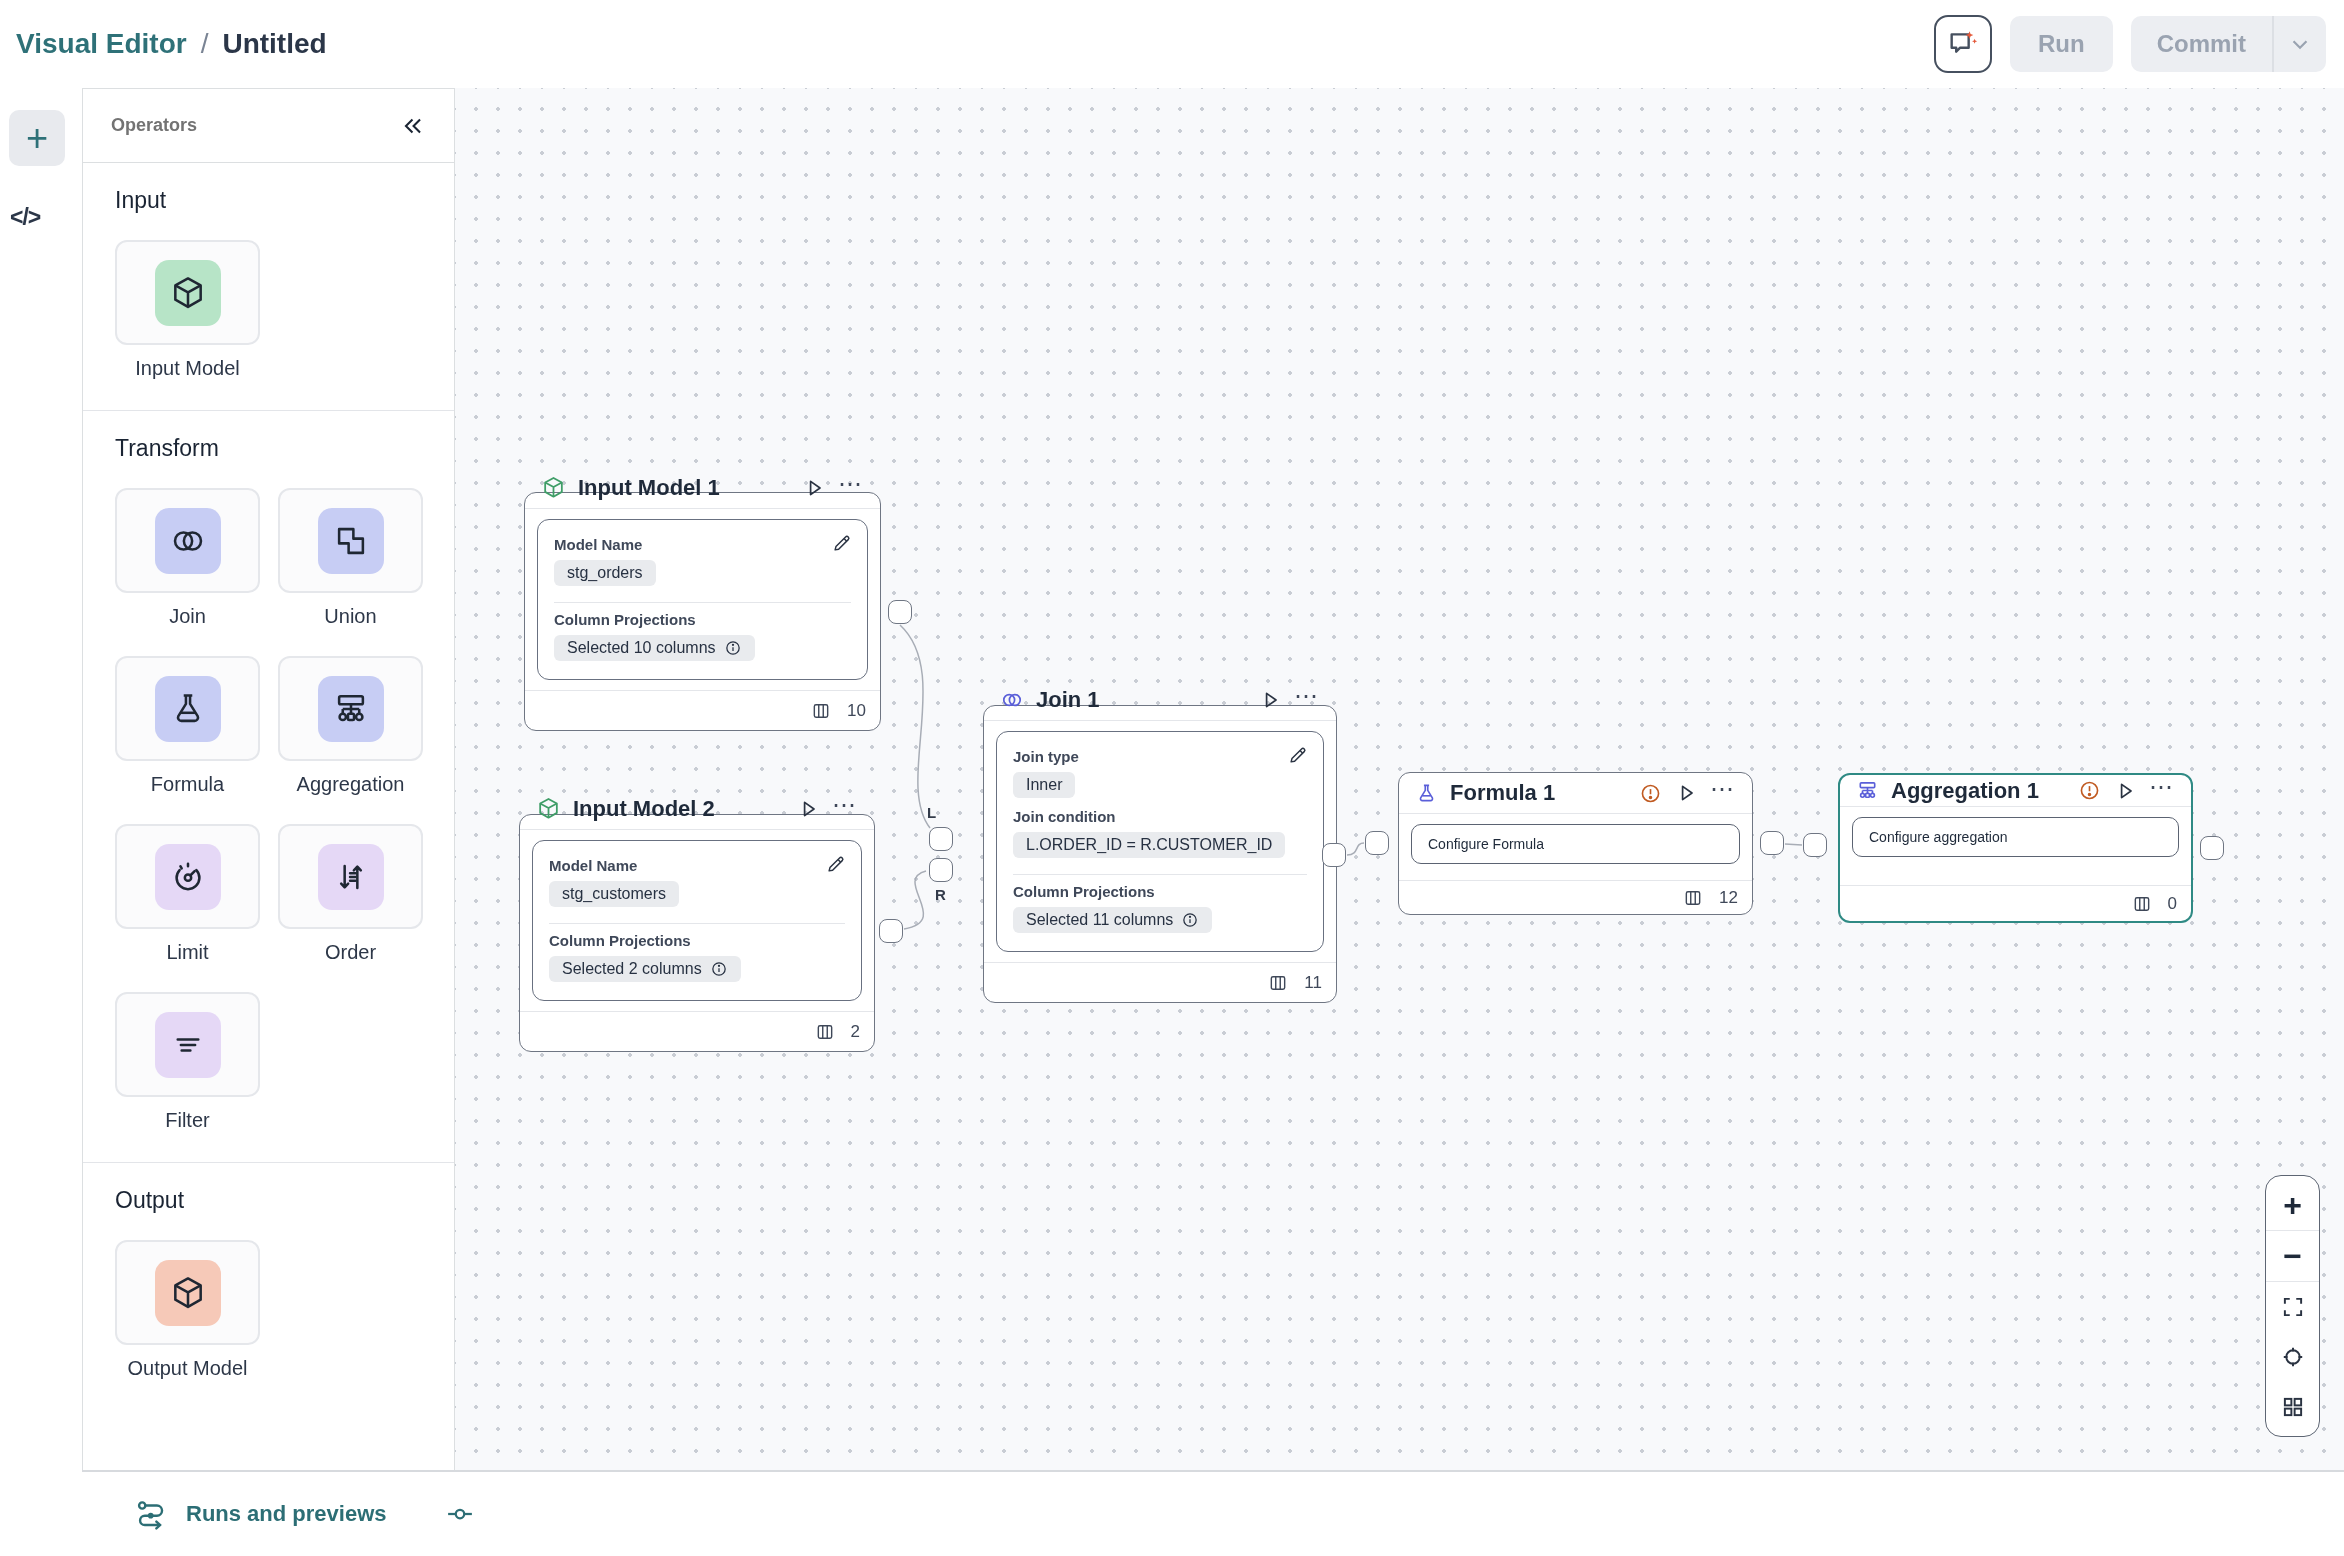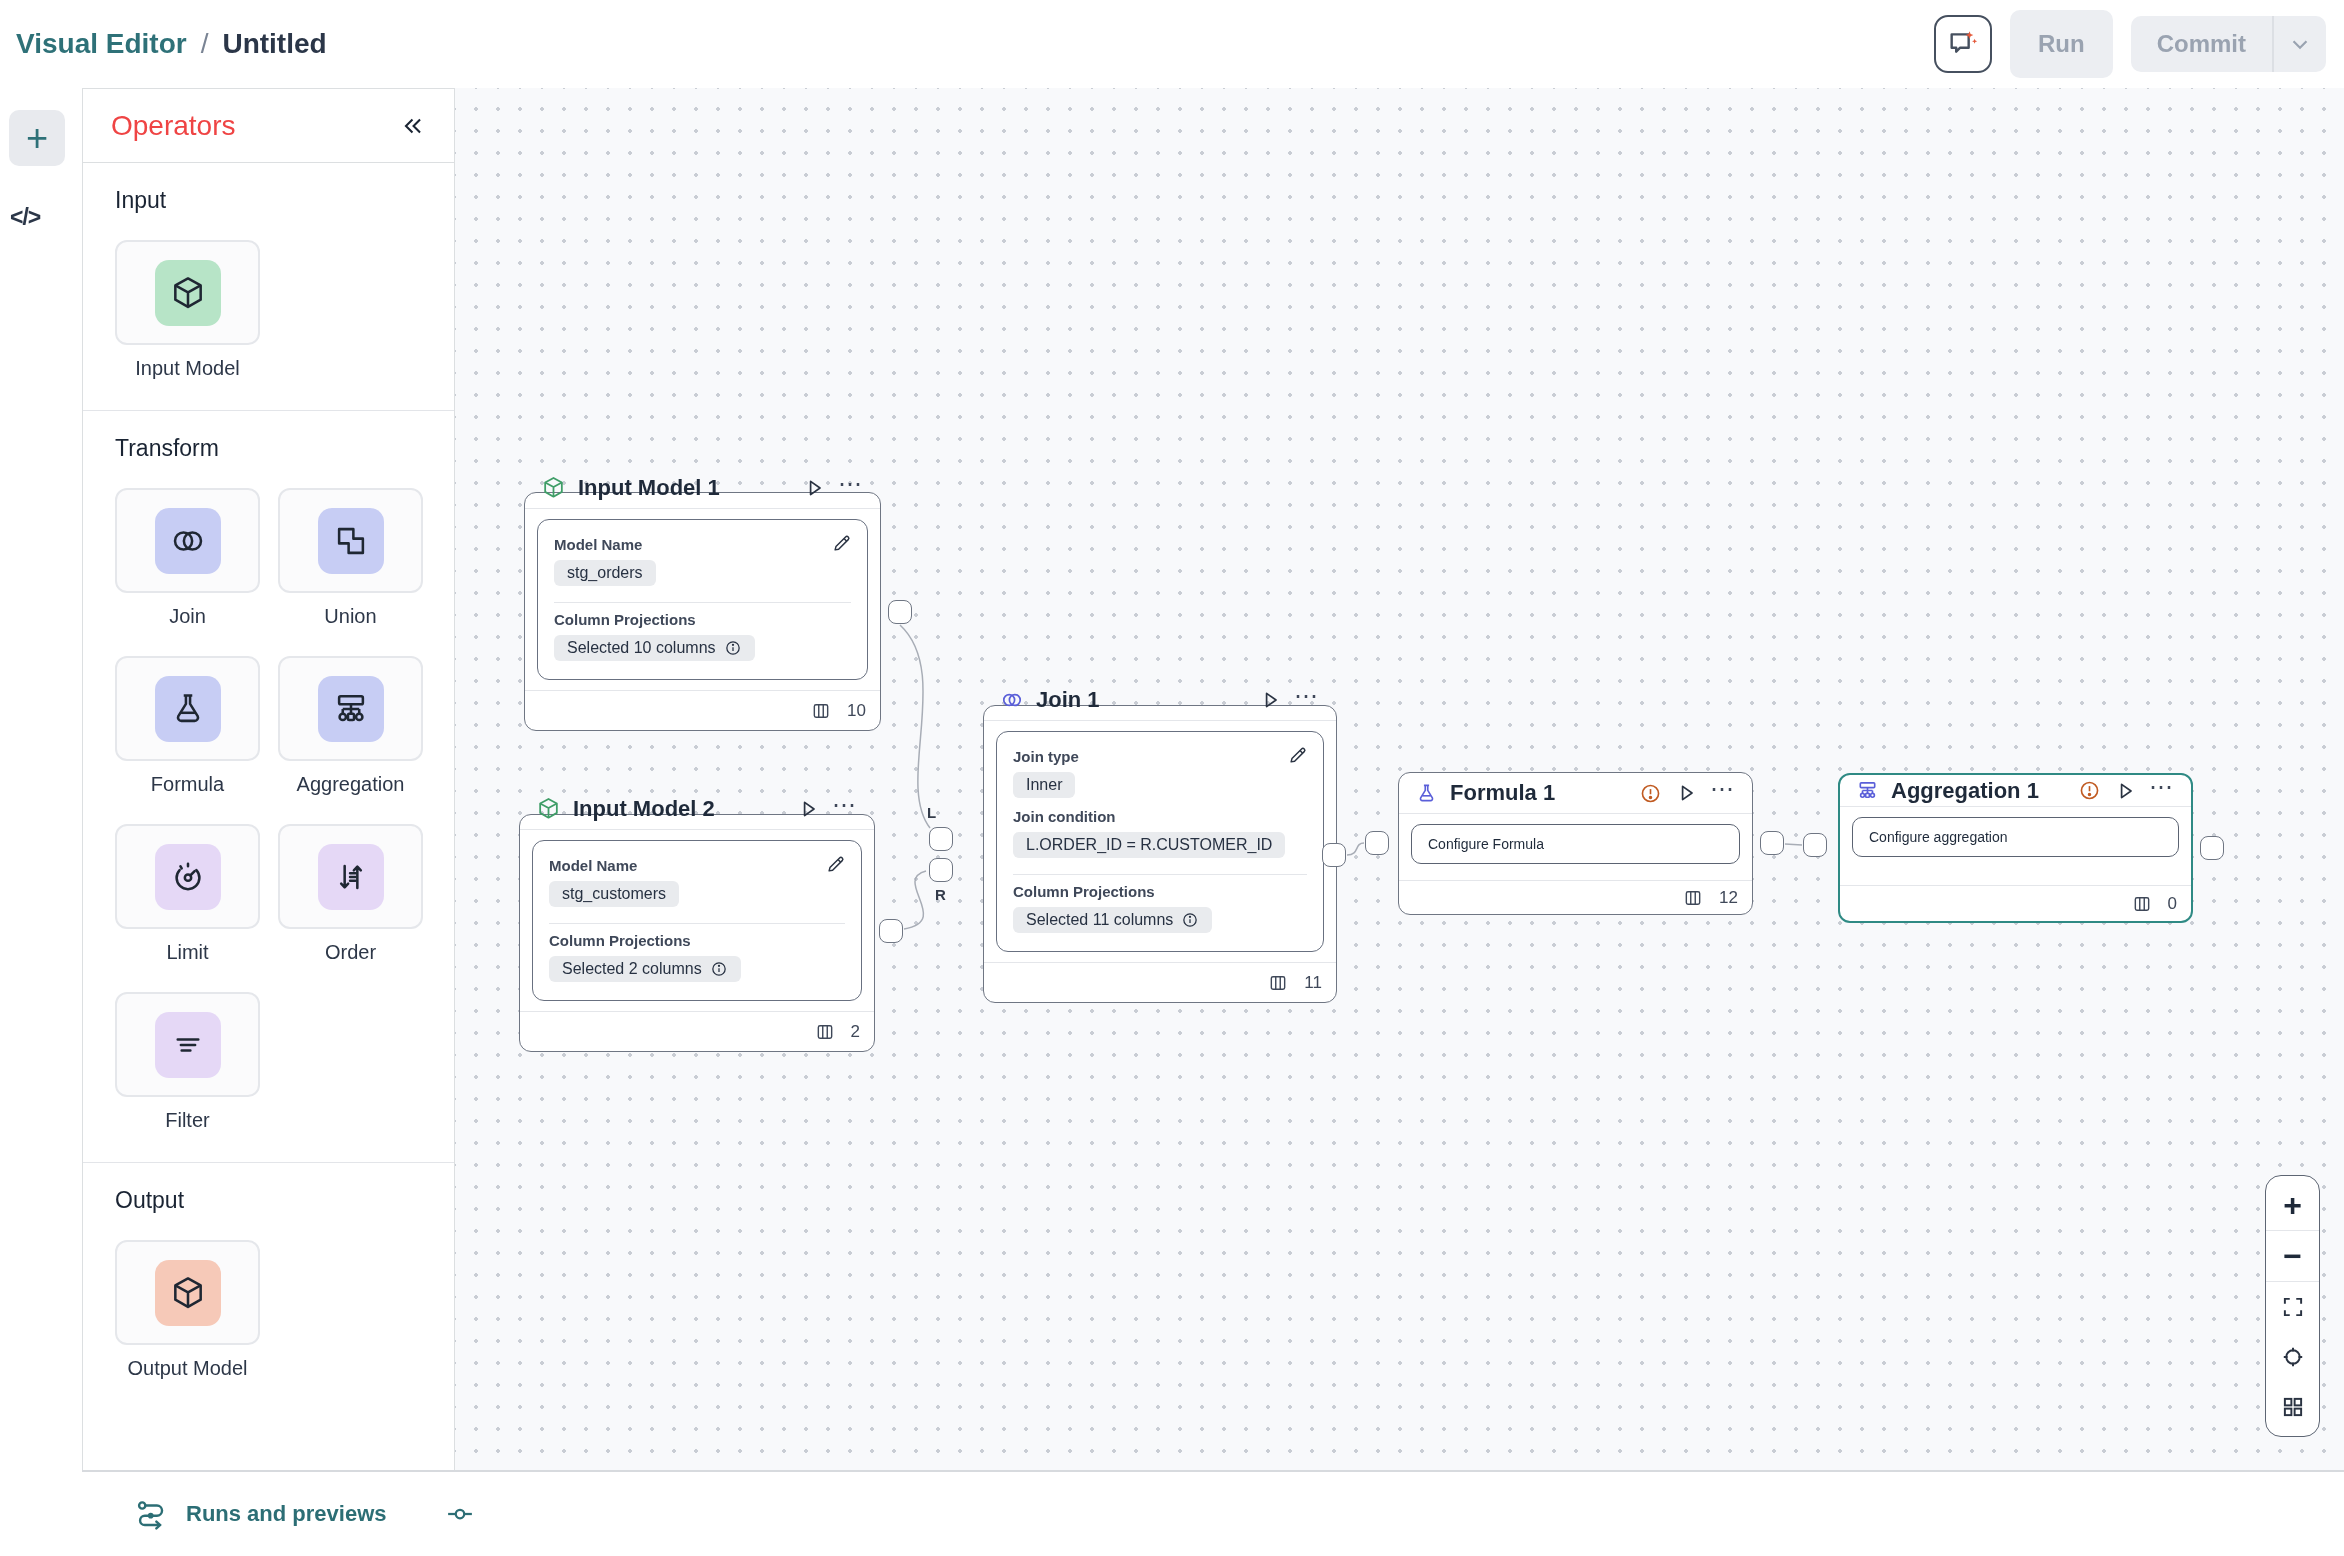--- a/index.html
+++ b/index.html
@@ -8,34 +8,34 @@
   svg { display:block; }
 
   
   .topbar { position:absolute; left:0; top:0; right:0; height:88px; background:#fff; display:flex; align-items:center; padding:0 18px 0 16px; z-index:30; }
   .crumbs { display:flex; align-items:baseline; font-size:28px; font-weight:700; }
   .crumb-app { color:#2e7178; cursor:pointer; }
   .crumb-sep { color:#7a8494; font-weight:400; margin:0 14px; }
   .crumb-page { color:#2b3648; }
   .topbar-right { margin-left:auto; display:flex; align-items:center; gap:18px; }
   .ai-btn { width:58px; height:58px; border:2px solid #46505f; border-radius:14px; background:#fff; display:flex; align-items:center; justify-content:center; cursor:pointer; }
-  .btn { height:68px; background:#eceef2; border:none; border-radius:10px; color:#9aa3b1; font-size:24px; font-weight:600; display:flex; align-items:center; padding:0 28px; font-family:inherit; cursor:pointer; }
+  .btn { height:56px; background:#eceef2; border:none; border-radius:10px; color:#9aa3b1; font-size:24px; font-weight:600; display:flex; align-items:center; padding:0 28px; font-family:inherit; cursor:pointer; }
   .commit-split { display:flex; height:56px; background:#eceef2; border-radius:10px; overflow:hidden; }
   .commit-main { display:flex; align-items:center; padding:0 26px; color:#9aa3b1; font-size:24px; font-weight:600; cursor:pointer; }
   .commit-chev { width:54px; display:flex; align-items:center; justify-content:center; border-left:2px solid #dcdfe4; cursor:pointer; }
 
   
   .rail { position:absolute; left:0; top:88px; width:82px; bottom:0; background:#fff; z-index:20; }
   .plus-btn { position:absolute; left:9px; top:22px; width:56px; height:56px; border-radius:10px; background:#e8eaee; color:#2e7178; font-size:38px; font-weight:400; display:flex; align-items:center; justify-content:center; cursor:pointer; line-height:1; }
   .code-btn { position:absolute; left:10px; top:116px; font-size:23px; font-weight:700; color:#2b3648; letter-spacing:-1px; cursor:pointer; }
 
   
   .panel { position:absolute; left:82px; top:88px; width:373px; bottom:86px; background:#fff; border:1px solid #dcdfe1; border-bottom:none; z-index:10; overflow:hidden; }
   .panel-header { height:74px; display:flex; align-items:center; padding:0 28px; border-bottom:1px solid #dcdfe1; }
-  .panel-title { font-size:28px; font-weight:400; color:#ef4444; }
+  .panel-title { font-size:18px; font-weight:700; color:#737373; }
   .collapse-btn { margin-left:auto; cursor:pointer; color:#1a2433; }
   .section { padding:24px 0 30px 32px; border-bottom:1px solid #e3e5e9; }
   .section:last-child { border-bottom:none; }
   .section-label { font-size:23px; font-weight:500; color:#1a2433; margin-bottom:26px; }
   .op-grid { display:flex; flex-wrap:wrap; gap:28px 18px; }
   .op-item { width:145px; display:flex; flex-direction:column; align-items:center; cursor:grab; }
   .op-card { width:145px; height:105px; border:2px solid #e5e7eb; border-radius:12px; background:#fbfbfc; display:flex; align-items:center; justify-content:center; }
   .op-tile { width:66px; height:66px; border-radius:14px; display:flex; align-items:center; justify-content:center; color:#1f2733; }
   .op-label { margin-top:12px; font-size:20px; color:#2d3748; text-align:center; }
   .tile-green { background:#b7e4c7; }

